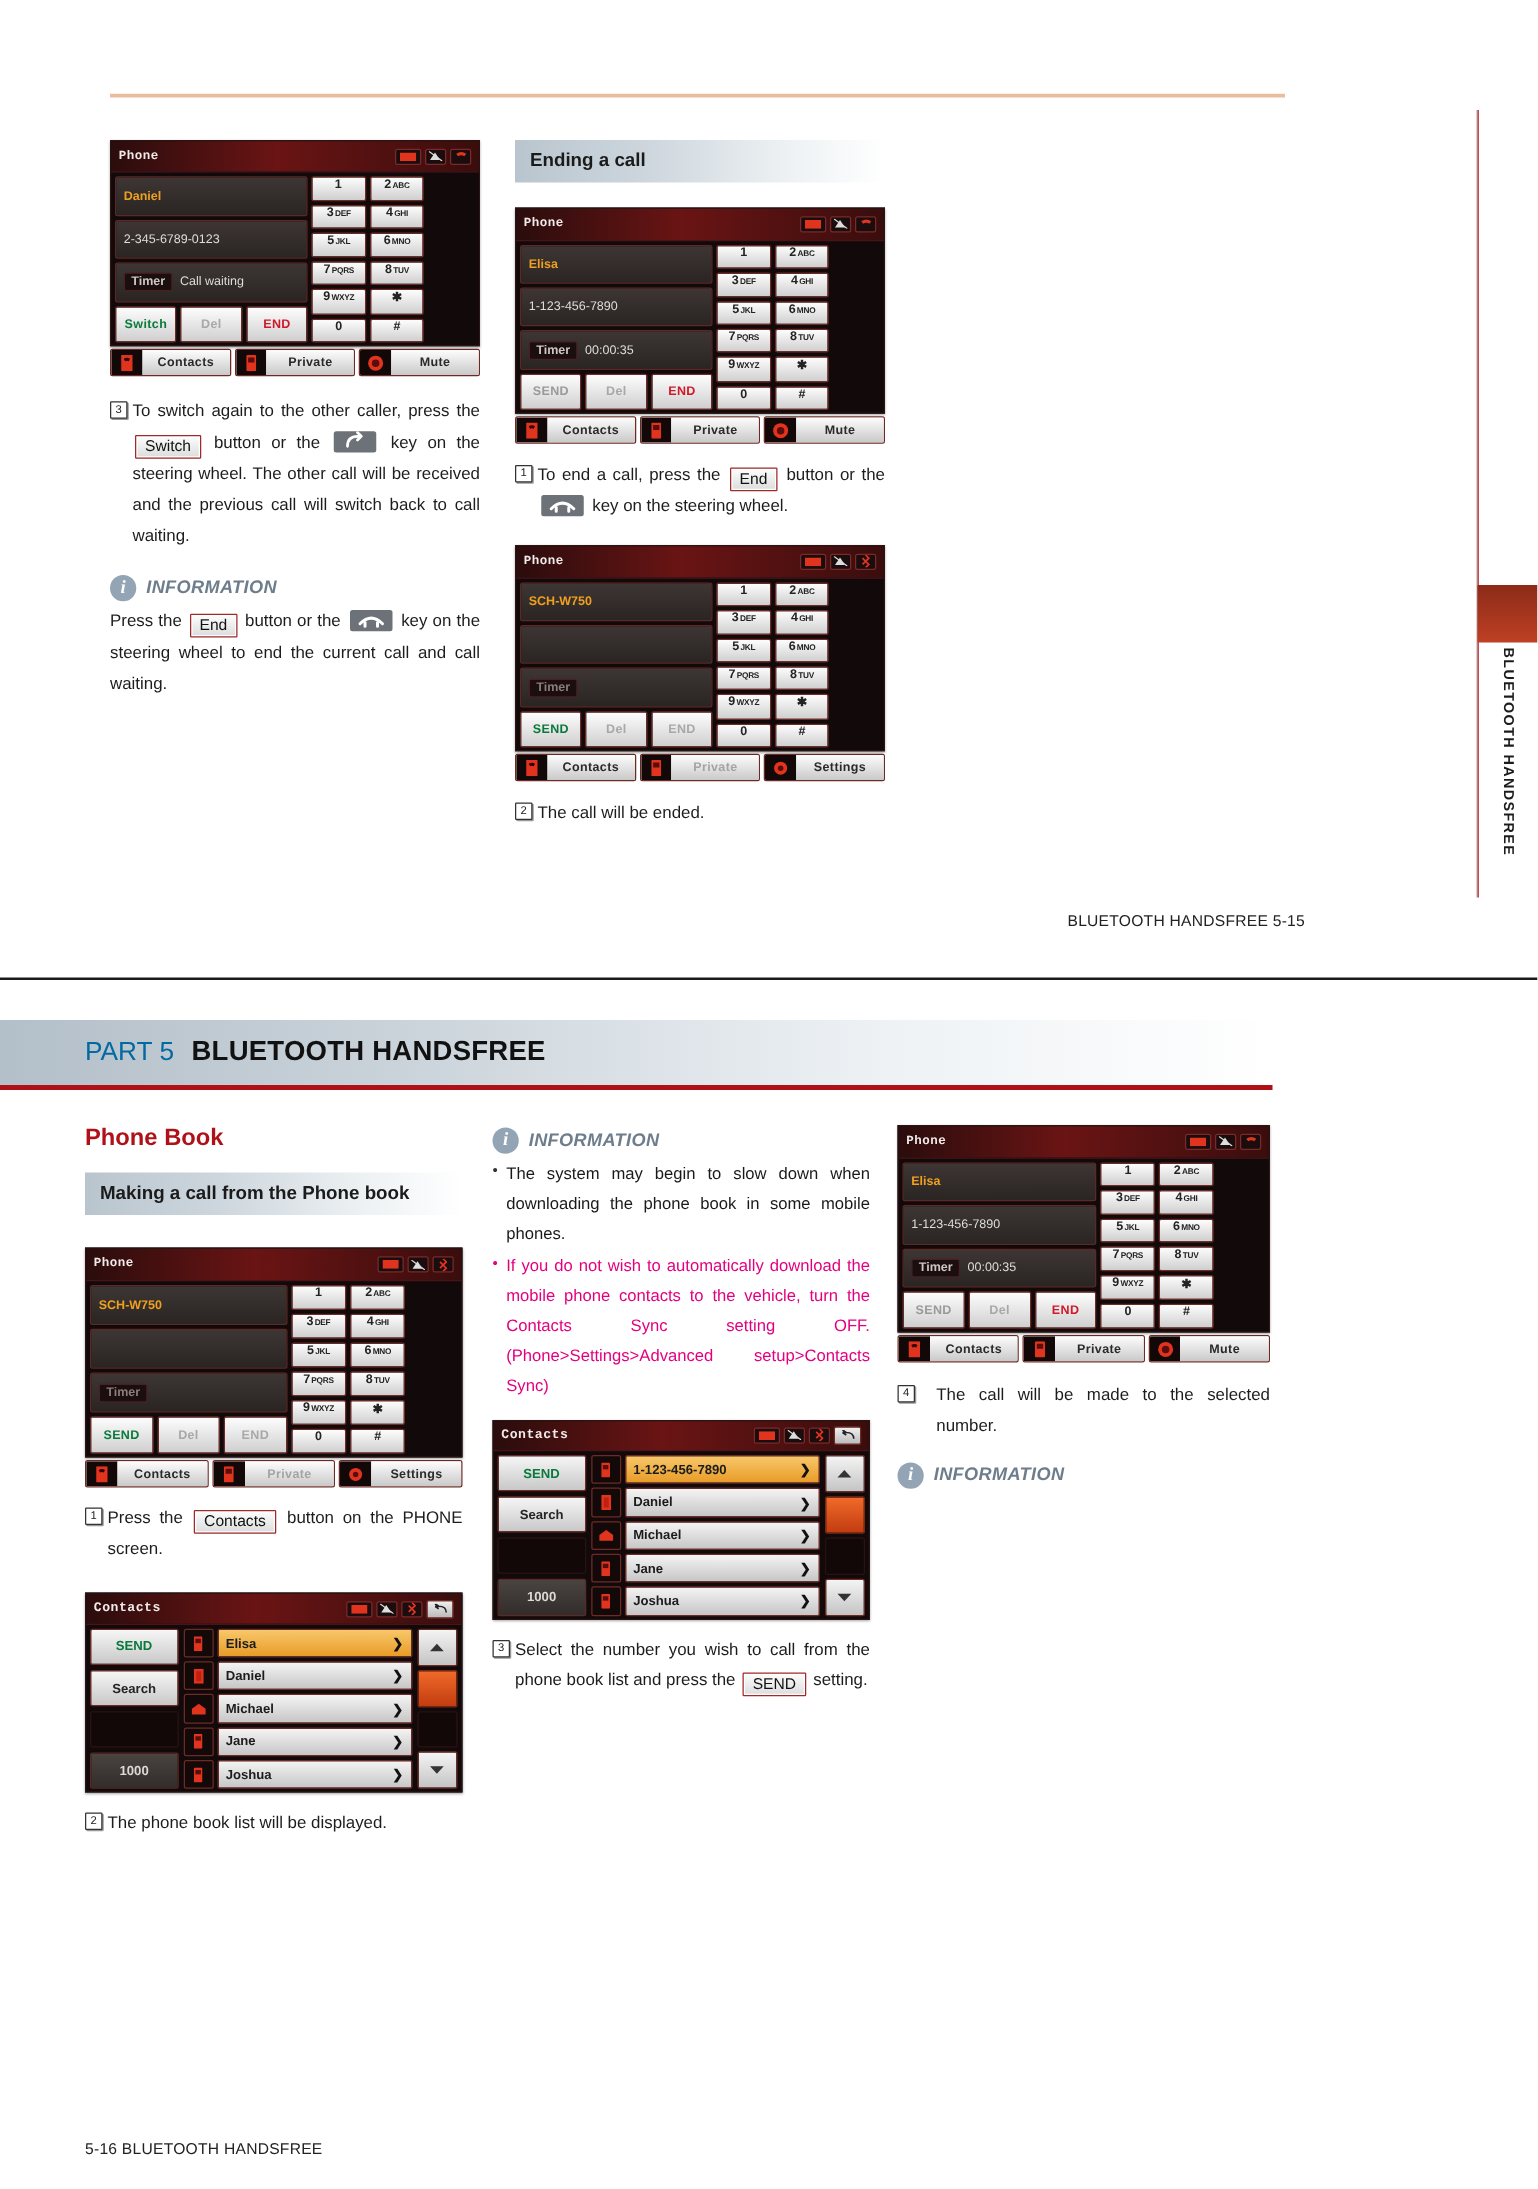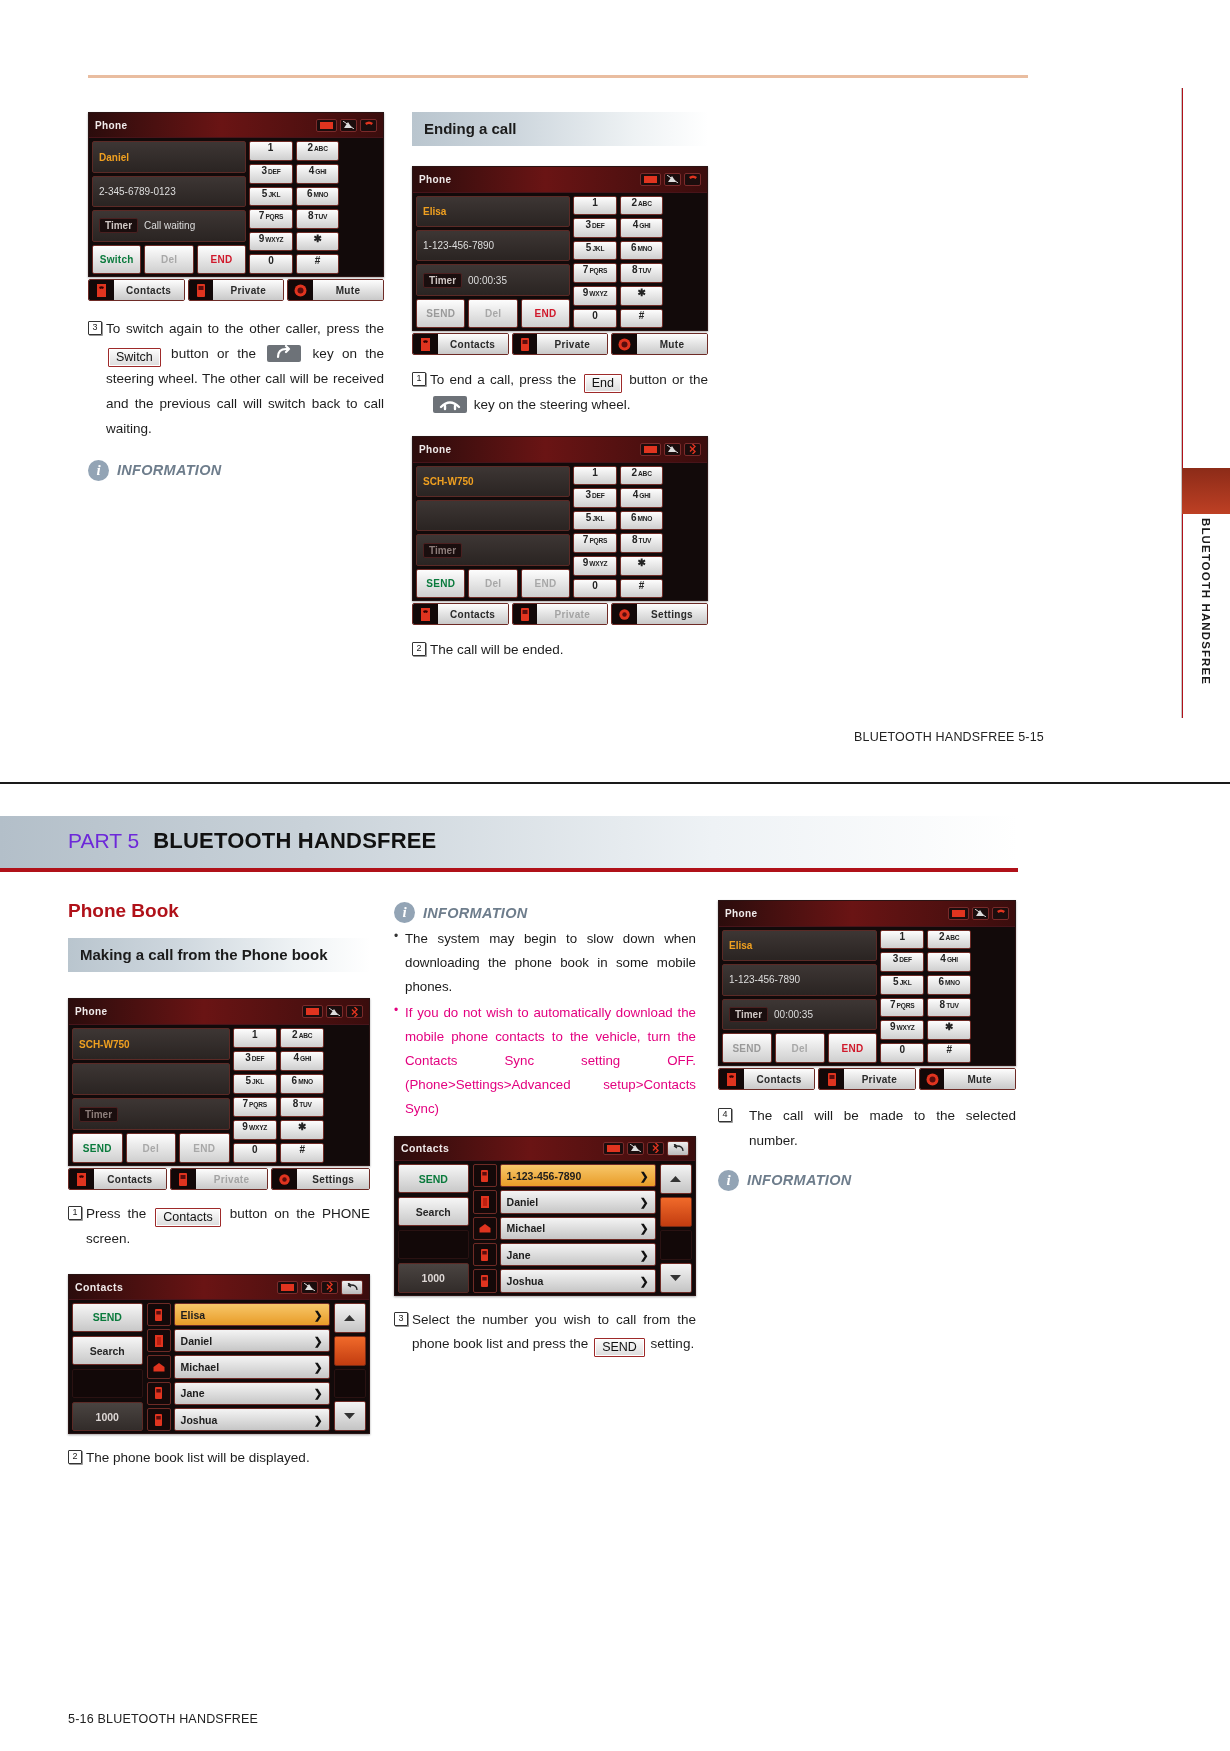--- a/index.html
+++ b/index.html
@@ -104,21 +104,21 @@
     font-family:"Liberation Sans",sans-serif;
     box-shadow:0 1px 2px rgba(0,0,0,.35);
   }
   .dev-title{
     height:15%;
     background:linear-gradient(90deg,#2b0c0c 0%,#6a1414 45%,#3a0d0d 100%);
     display:flex;align-items:center;justify-content:space-between;
     padding:0 6px;
     border-bottom:1px solid #48141a;
   }
-  .dev-title .t{color:#f0eaea;font-weight:bold;letter-spacing:.4px;}
+  .dev-title .t{color:#f0eaea;font-weight:bold;letter-spacing:.4px;font-family:Liberation Mono, monospace;}
   .statusbar{display:flex;gap:3px;align-items:center;}
   .st-ico{border:1px solid #7a2a2a;background:#1b0d0d;border-radius:2px;display:flex;align-items:center;justify-content:center;}
   .dev-body{display:flex;height:85%;padding:3px;box-sizing:border-box;gap:3px;}
   .leftcol{flex:1.18;display:flex;flex-direction:column;gap:3px;}
   .rightcol{flex:1;display:flex;flex-direction:column;gap:3px;}
 
   .field{
     flex:1;background:linear-gradient(#3d3634,#2a2422);
     border:1px solid #5b2a26;border-radius:2px;
     display:flex;align-items:center;padding:0 6px;color:#ddd;
@@ -340,20 +340,26 @@
               <path d="M11 12 Q11 4 19 4 L22 4 M22 4 L19 1 M22 4 L19 7" stroke="#fff" stroke-width="2.2" fill="none" stroke-linecap="round"></path>
             </svg></span><span> key on the steering wheel. The other call will be received and the previous call will switch back to call waiting.</span>
       </div>
     </div>
 
     <div style="margin-top:18px;">
       <div class="info-head">
         <div class="info-ico">i</div>
         <div class="info-title">INFORMATION</div>
       </div>
+      <div class="body-text">
+        <span>Press the </span><span class="keybtn">End</span><span> button or the </span><span class="wheelkey"><svg width="34" height="17" viewBox="0 0 34 17">
+              <path d="M8 11 Q17 2 26 11" stroke="#fff" stroke-width="2.4" fill="none" stroke-linecap="round"></path>
+              <path d="M12 10 L12 13 M22 10 L22 13" stroke="#fff" stroke-width="2.4" stroke-linecap="round"></path>
+            </svg></span><span> key on the steering wheel to end the current call and call waiting.</span>
+      </div>
     </div>
   </div>
 
   <div style="position:absolute;left:412px;top:112px;width:296px;">
 
     <div class="bar-head" style="width:296px;box-sizing:border-box;">Ending a call</div>
 
     <div class="dev" style="width:296px;height:165px;font-size:10px;margin-top:20px;">
       <div class="dev-title">
         <div class="t">Phone</div>
@@ -605,21 +611,21 @@
   <div class="footer-txt" style="position:absolute;right:186px;top:730px;">BLUETOOTH HANDSFREE   5-15</div>
 </div>
 
 <div style="position:absolute;left:0;top:782px;width:1230px;height:2px;background:#1a1a1a;"></div>
 
 <div class="page" style="top:784px;height:967px;">
 
   <div style="position:absolute;left:0;top:32px;width:1018px;height:52px;background:linear-gradient(90deg,#b3bfc9 0%,#c9d2d9 30%,#eef2f5 70%,#ffffff 100%);"></div>
   <div style="position:absolute;left:0;top:84px;width:1018px;height:4px;background:#b01119;"></div>
   <div style="position:absolute;left:68px;top:44px;display:flex;align-items:baseline;gap:14px;">
-    <span style="font-size:21px;color:#6d28d9;">PART 5</span>
+    <span style="font-size:21px;color:#0369a1;">PART 5</span>
     <span style="font-size:22px;font-weight:bold;color:#111;letter-spacing:.2px;">BLUETOOTH HANDSFREE</span>
   </div>
 
   <div style="position:absolute;left:68px;top:116px;width:302px;">
     <div class="redhead">Phone Book</div>
     <div class="bar-head" style="margin-top:16px;width:302px;box-sizing:border-box;">Making a call from the Phone book</div>
 
     <div class="dev" style="width:302px;height:168px;font-size:10px;margin-top:26px;">
       <div class="dev-title">
         <div class="t">Phone</div>

